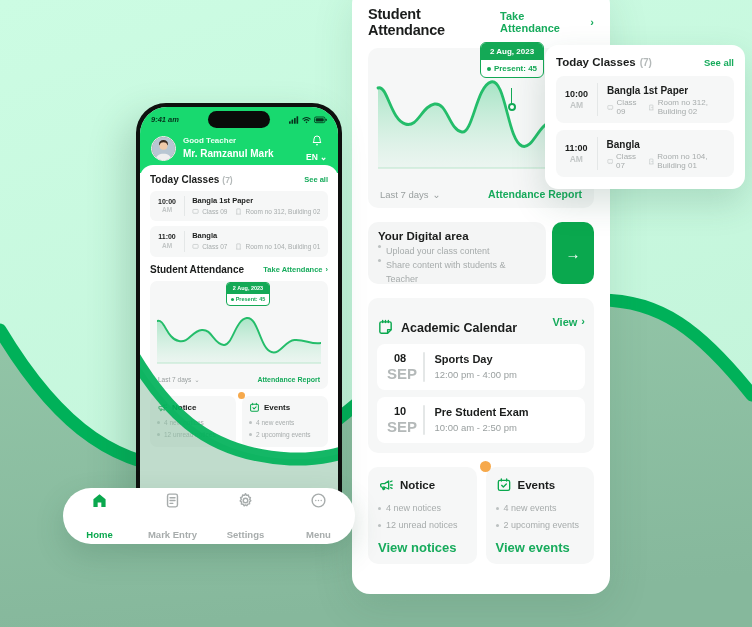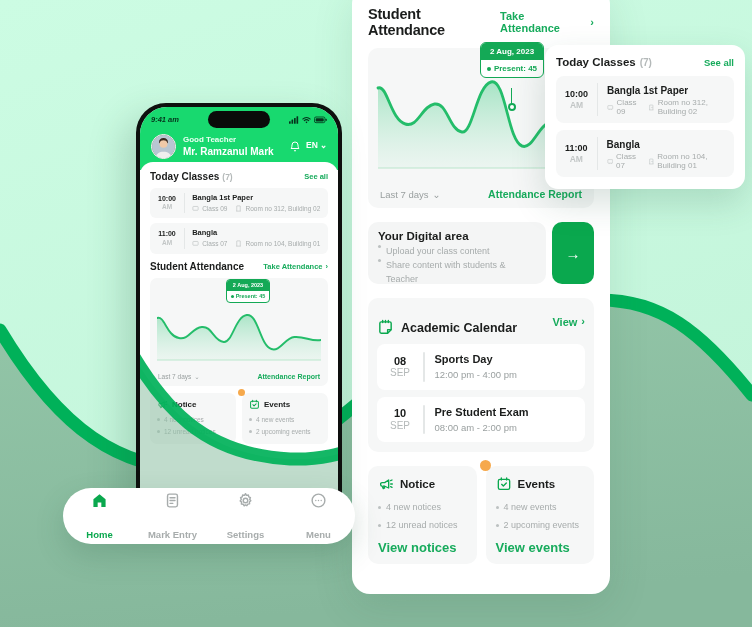--- a/index.html
+++ b/index.html
@@ -80,21 +80,21 @@
 
   
   .calendar { margin-top:14px; background:#f6f7f7; border-radius:10px; padding:9px 9px 10px; }
   .cal-head { display:flex; align-items:center; justify-content:space-between; margin-bottom:8px; }
   .cal-head-left { display:flex; align-items:center; gap:7px;margin-top:12px; }
   .cal-title { font-size:12.5px; font-weight:700; color:#1b1d1c; }
   .cal-row { background:#fff; border-radius:8px; padding:8px 10px; display:flex; align-items:center; gap:10px; margin-bottom:7px;}
   .cal-row:last-child { margin-bottom:0; }
   .cal-date { width:26px; text-align:center; }
   .cal-day { font-size:11px; font-weight:700; color:#1b1d1c; line-height:1.15;}
-  .cal-mon { font-size:10px; font-weight:400; color:#b4b9b9; line-height:1.15;}
+  .cal-mon { font-size:15px; font-weight:700; color:#b4b9b9; line-height:1.15;}
   .cal-sep { width:1.5px; align-self:stretch; background:#e4e7e7; border-radius:1px;}
   .cal-name { font-size:11px; font-weight:700; color:#1b1d1c; line-height:1.45;}
   .cal-time { font-size:9.5px; color:#9aa0a0; line-height:1.45;}
 
   
   .ne-wrap { margin-top:14px; display:flex; gap:9px; position:relative; }
   .ne-card { flex:1; background:#f6f7f7; border-radius:10px; padding:10px 10px 9px; position:relative;}
   .ne-head { display:flex; align-items:center; gap:6px; margin-bottom:7px;}
   .ne-title { font-size:11.5px; font-weight:700; color:#1b1d1c;}
   .ne-li { font-size:9px; color:#a7acac; display:flex; align-items:center; gap:5px; line-height:1.9;}
@@ -116,21 +116,21 @@
   .ph-top { background:#18d96f; padding:5px 11px 11px; position:relative; }
   .ph-status { display:flex; align-items:center; justify-content:space-between; height:15px; }
   .ph-time { font-size:7.5px; font-weight:700; color:#06331c;font-style:italic;}
   .ph-island { position:absolute; left:50%; transform:translateX(-50%); top:4px; width:62px;height:17px;border-radius:11px;background:#0a0b0a;}
   .ph-sys { display:flex; align-items:center; gap:3px; }
   .ph-greet { display:flex; align-items:center; gap:7px; margin-top:7px;}
   .ph-avatar { width:25px;height:25px;border-radius:50%;background:#7d5a44;border:1.5px solid #fff; overflow:hidden; position:relative;}
   .ph-names { flex:1; }
   .ph-g1 { font-size:8px; color:#eafff2; font-weight:600; line-height:1.3;}
   .ph-g2 { font-size:10px; color:#fff; font-weight:700; line-height:1.3;}
-  .ph-acts { display:flex; align-items:flex-start; gap:5px;}
+  .ph-acts { display:flex; align-items:center; gap:5px;flex-direction:column;}
   .ph-lang { font-size:8.5px; color:#fff; font-weight:700; display:flex;align-items:center;gap:2px;}
 
   .ph-body { background:#fff; border-radius:13px 13px 0 0; margin-top:-8px; position:relative; padding:9px 10px 0; height:330px;}
   .ph-sec-head { display:flex;align-items:center;justify-content:space-between;margin-bottom:6px;}
   .ph-sec-title { font-size:10px;font-weight:700;color:#1b1d1c;}
   .ph-link { font-size:7.5px;color:#17ab5c;font-weight:600;display:flex;align-items:center;gap:3px;}
   .ph-class { background:#f6f7f7;border-radius:6px;padding:5px 7px;display:flex;align-items:center;gap:7px;margin-bottom:5px;}
   .ph-ctime { width:20px;text-align:center;}
   .ph-ct1 { font-size:7px;font-weight:700;color:#1b1d1c;line-height:1.2;}
   .ph-ct2 { font-size:6.5px;font-weight:700;color:#c2c6c6;line-height:1.2;}
@@ -290,21 +290,21 @@
     </div>
 
     <div class="cal-row">
       <div class="cal-date">
         <div class="cal-day">10</div>
         <div class="cal-mon">SEP</div>
       </div>
       <div class="cal-sep"></div>
       <div>
         <div class="cal-name">Pre Student Exam</div>
-        <div class="cal-time">08:00 am - 2:00 pm</div>
+        <div class="cal-time">10:00 am - 2:50 pm</div>
       </div>
     </div>
   </div>
 
   <div class="ne-wrap">
     <div class="ne-dot"></div>
 
     <div class="ne-card">
       <div class="ne-head">
         <svg width="16" height="16" viewBox="0 0 24 24" fill="none" stroke="#0aa84e" stroke-width="2">

